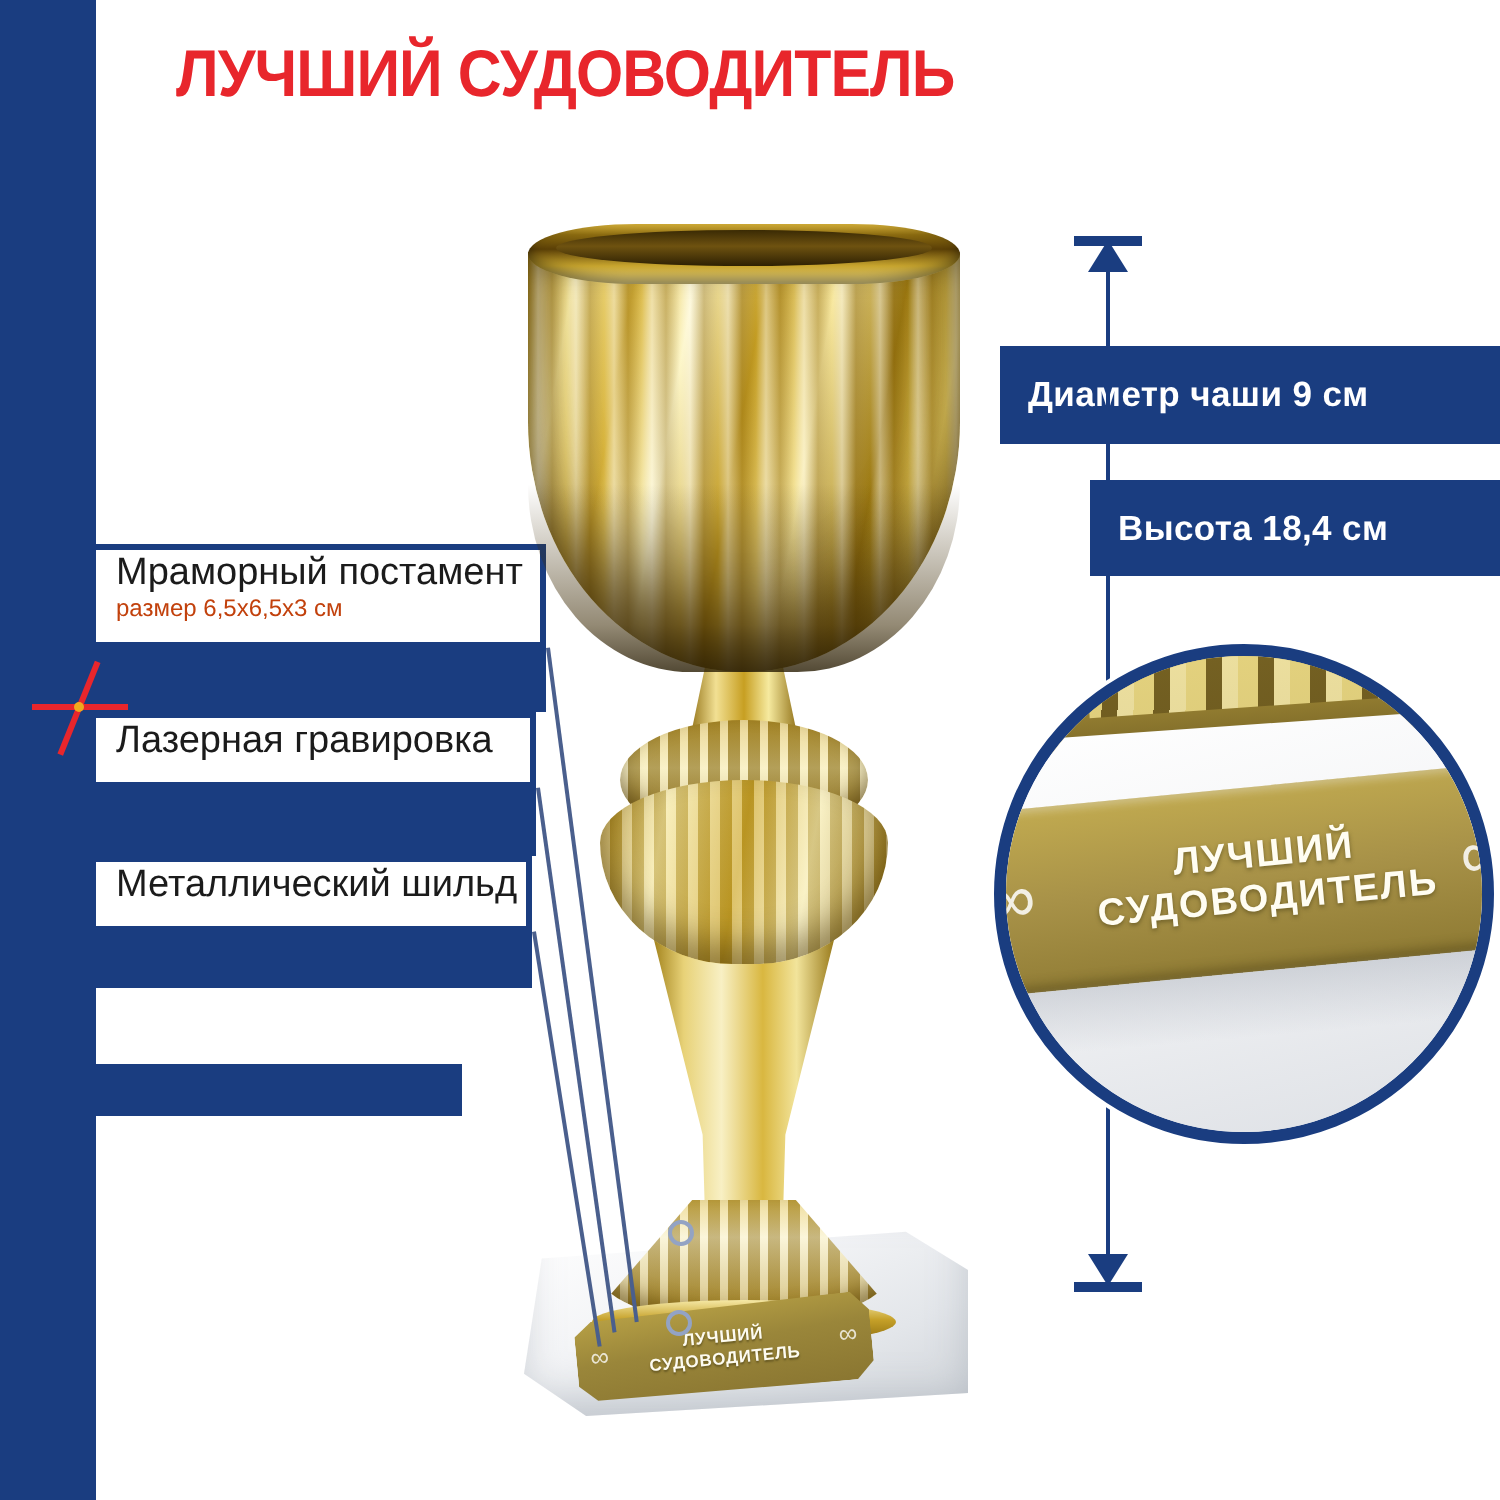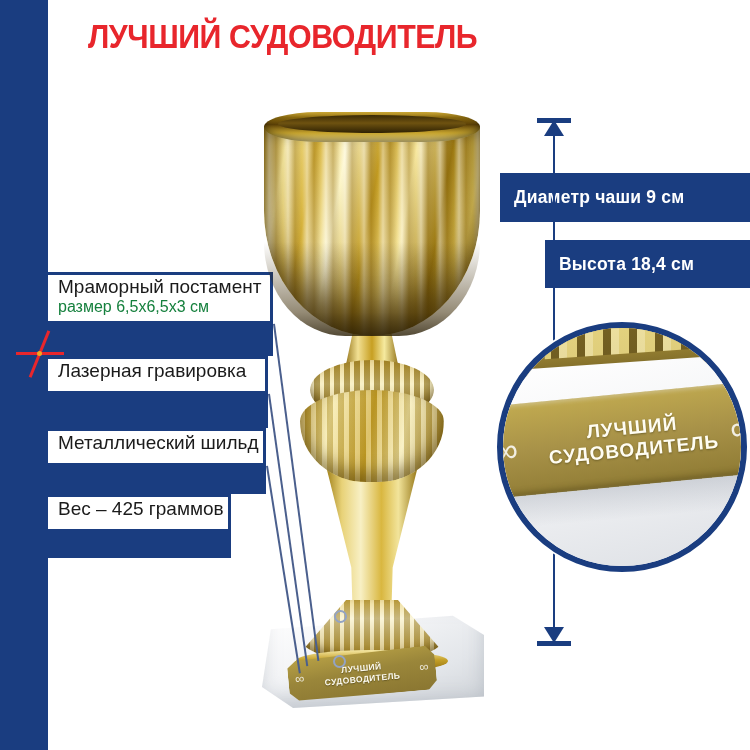--- a/index.html
+++ b/index.html
@@ -126,21 +126,21 @@
   .flourish{position:absolute;color:rgba(255,255,255,.78);font-size:13px;top:13px;}
   .fl-l{left:7px;} .fl-r{right:7px;}
 
   
   .cbox{
     position:absolute;background:#ffffff;border:3px solid #1a3d80;
     display:flex;flex-direction:column;justify-content:flex-start;
     padding:2px 6px 2px 10px;box-sizing:border-box;
   }
   .cbox .l1{font-size:19px;color:#1b1b1b;line-height:1.1;white-space:nowrap;}
-  .cbox .l2{font-size:16px;color:#15803d;line-height:1.15;white-space:nowrap;}
+  .cbox .l2{font-size:12px;color:#c2410c;line-height:1.15;white-space:nowrap;}
   #cbox0{left:45px;top:272px;width:228px;height:52px;}
   #cbox1{left:45px;top:356px;width:223px;height:38px;}
   #cbox2{left:45px;top:428px;width:221px;height:38px;}
   #cbox3{left:45px;top:494px;width:186px;height:38px;}
 
   
   .brk{position:absolute;background:#1a3d80;}
   #brk0{left:45px;top:324px;width:228px;height:32px;}
   #brk1{left:45px;top:394px;width:223px;height:34px;}
   #brk2{left:45px;top:466px;width:221px;height:28px;}
@@ -264,23 +264,20 @@
   <div class="cbox" id="cbox0">
     <span class="l1">Мраморный постамент</span>
     <span class="l2">размер 6,5х6,5х3 см</span>
   </div>
   <div class="cbox" id="cbox1">
     <span class="l1">Лазерная гравировка</span>
   </div>
   <div class="cbox" id="cbox2">
     <span class="l1">Металлический шильд</span>
   </div>
-  <div class="cbox" id="cbox3">
-    <span class="l1">Вес – 425 граммов</span>
-  </div>
 
   <div class="cross">
     <i></i>
       <b></b>
       <u></u>
   </div>
 
   <div class="dimline"></div>
   <div class="tick" id="tick-top"></div>
   <div class="tick" id="tick-bot"></div>

